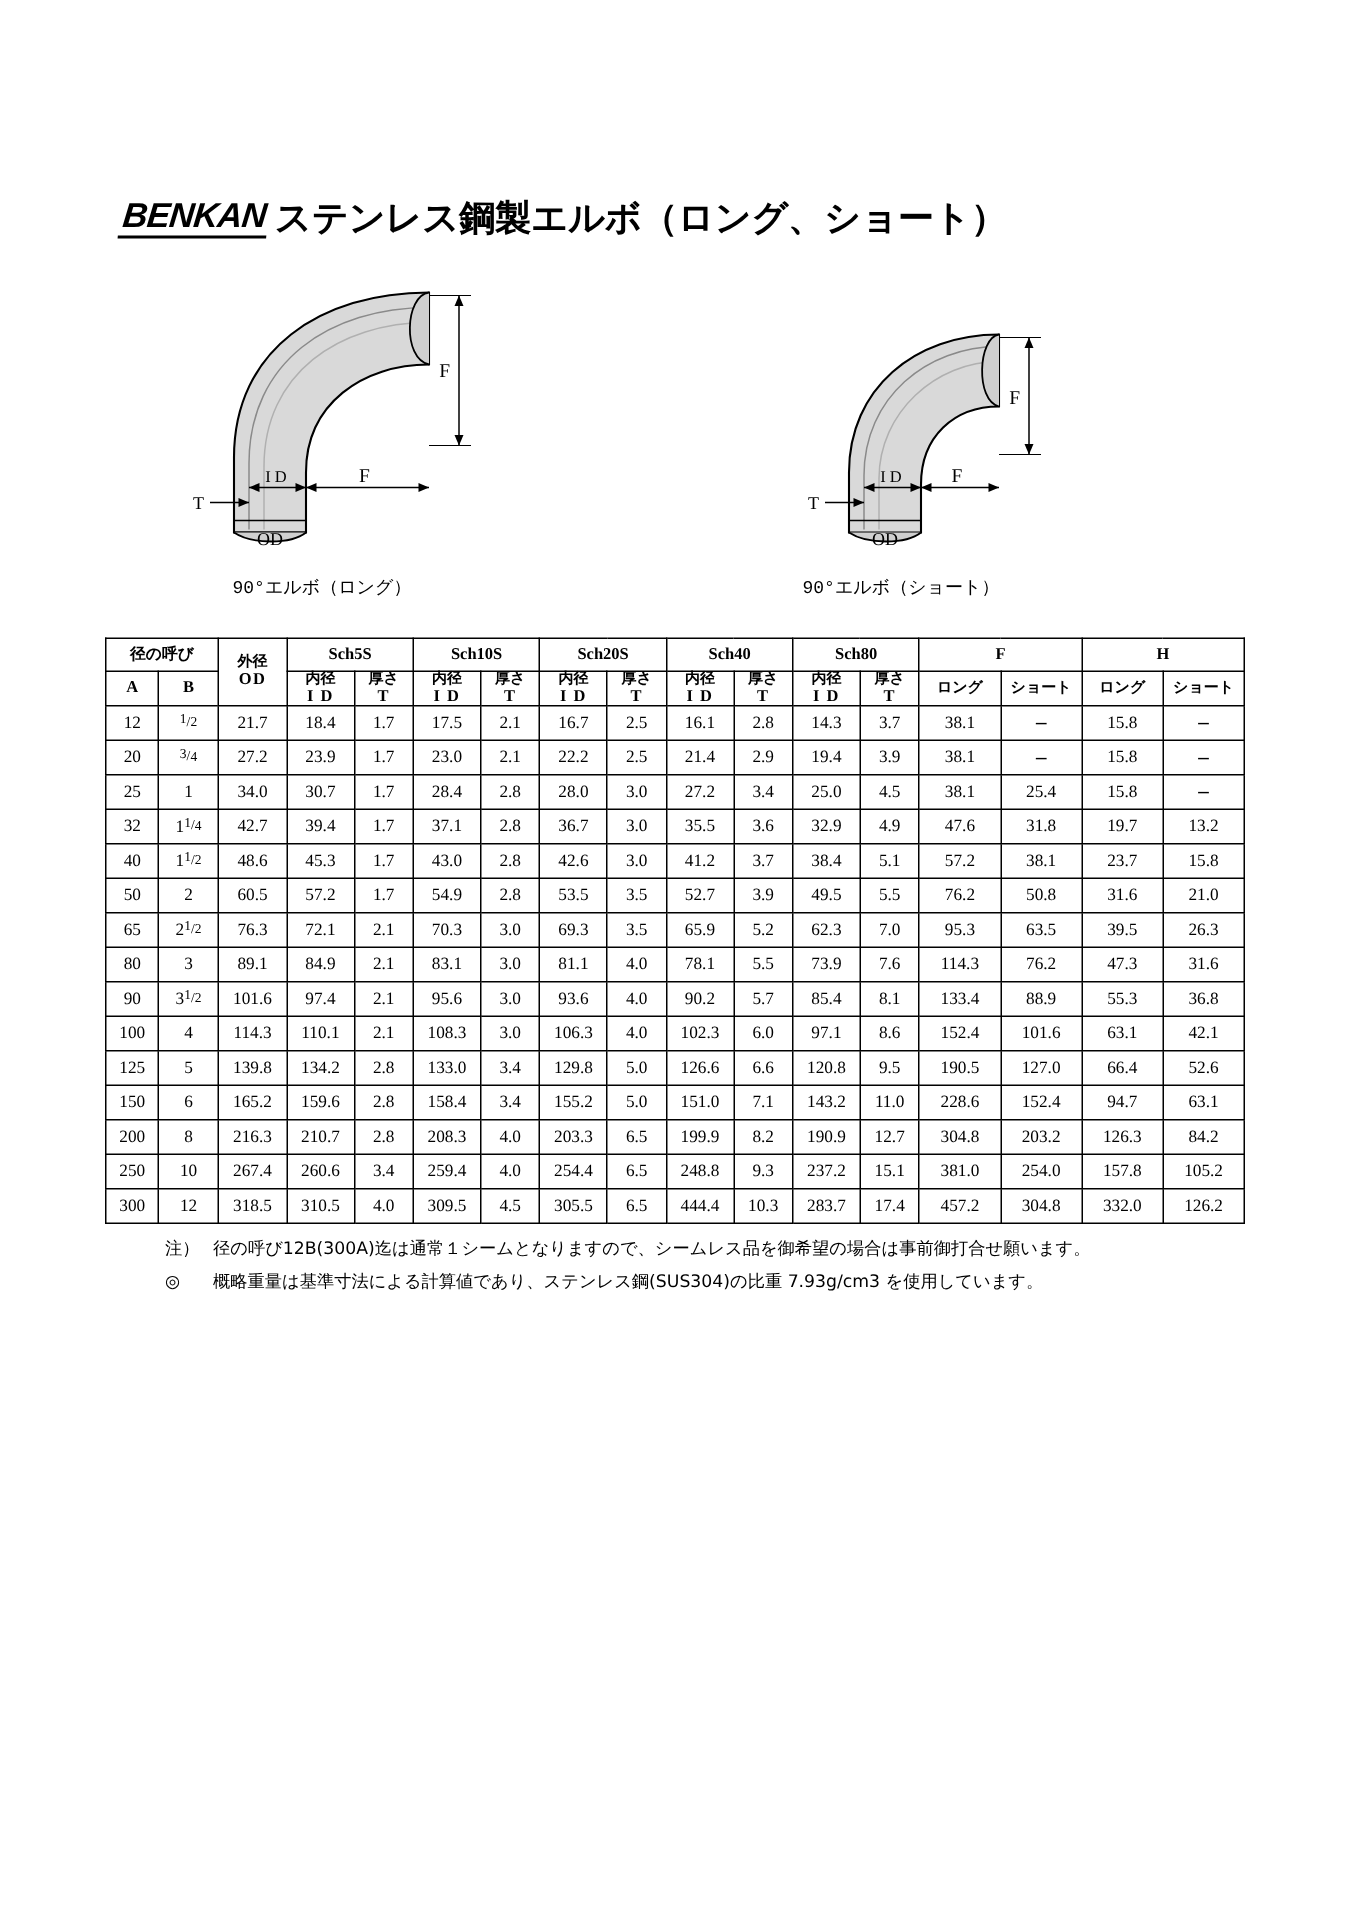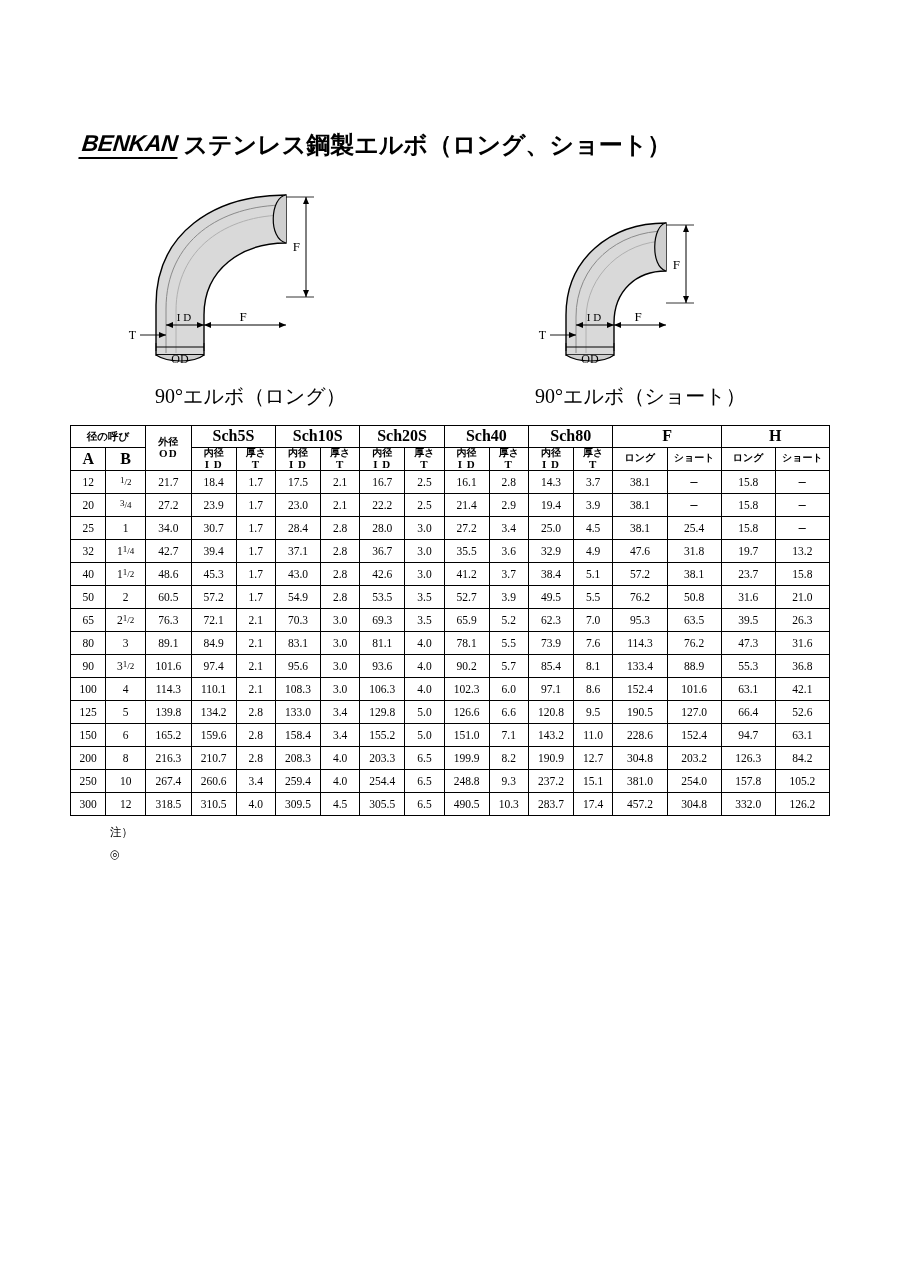--- a/index.html
+++ b/index.html
@@ -34,22 +34,22 @@
     line-height:1;
   }
 
   
   .fig{position:absolute;}
   .fig-long{left:110px;top:185px;width:320px;height:200px;}
   .fig-short{left:520px;top:185px;width:260px;height:200px;}
 
   .cap{
     position:absolute;
-    font-family:Liberation Serif, serif;
-    font-size:20px;
+    font-family:Liberation Mono, monospace;
+    font-size:12px;
   }
   .cap-long{left:155px;top:383px;}
   .cap-short{left:535px;top:383px;}
 
   
   .tbl-wrap{position:absolute;left:70px;top:425px;width:737px;}
   table.spec{
     border-collapse:collapse;
     width:760px;
     font-family:"Liberation Serif", serif;
@@ -58,24 +58,24 @@
   table.spec th, table.spec td{
     border:1px solid #000;
     text-align:center;
     vertical-align:middle;
     padding:0;
     height:21px;
     line-height:1.05;
   }
   table.spec td{height:22px;}
   .hdr-jp{font-family:"DejaVu Sans", sans-serif;font-size:10.5px;}
-  .hdr-sch{font-family:"Liberation Serif", serif;font-size:16px;margin-left:40px;}
+  .hdr-sch{font-family:"Liberation Serif", serif;font-size:11px;margin-left:40px;}
   .two-line{font-family:"DejaVu Sans", sans-serif;font-size:10px;line-height:1.12;}
   .two-line .l2{font-family:"Liberation Serif", serif;font-size:11px;letter-spacing:1px;}
-  .small-jp{font-family:Liberation Mono, monospace;font-size:10px;}
+  .small-jp{font-family:Liberation Sans, sans-serif;font-size:10px;}
   .frac{display:inline-block;font-size:9px;vertical-align:0.18em;}
   .frac sup{font-size:9px;vertical-align:0.2em;}
   .frac sub{font-size:9px;vertical-align:-0.05em;}
   .dash{font-family:"DejaVu Sans", sans-serif;}
 
   
   col.c-a{width:34px;}
   col.c-b{width:38px;}
   col.c-od{width:44px;}
   col.c-id{width:43px;}
@@ -543,35 +543,37 @@
           <tr>
             <td>300</td>
             <td>12</td>
             <td>318.5</td>
             <td>310.5</td>
             <td>4.0</td>
             <td>309.5</td>
             <td>4.5</td>
             <td>305.5</td>
             <td>6.5</td>
-            <td>490.5</td>
+            <td>444.4</td>
             <td>10.3</td>
             <td>283.7</td>
             <td>17.4</td>
             <td>457.2</td>
             <td>304.8</td>
             <td>332.0</td>
             <td>126.2</td>
           </tr>
         </tbody>
     </table>
   </div>
 
   <div class="notes">
     <div class="note-row">
       <span class="note-mark">注）</span>
+      <span>径の呼び12B(300A)迄は通常１シームとなりますので、シームレス品を御希望の場合は事前御打合せ願います。</span>
     </div>
     <div class="note-row">
       <span class="note-mark">◎</span>
+      <span>概略重量は基準寸法による計算値であり、ステンレス鋼(SUS304)の比重 7.93g/cm3 を使用しています。</span>
     </div>
   </div>
 
 </div>
 
 </body></html>

